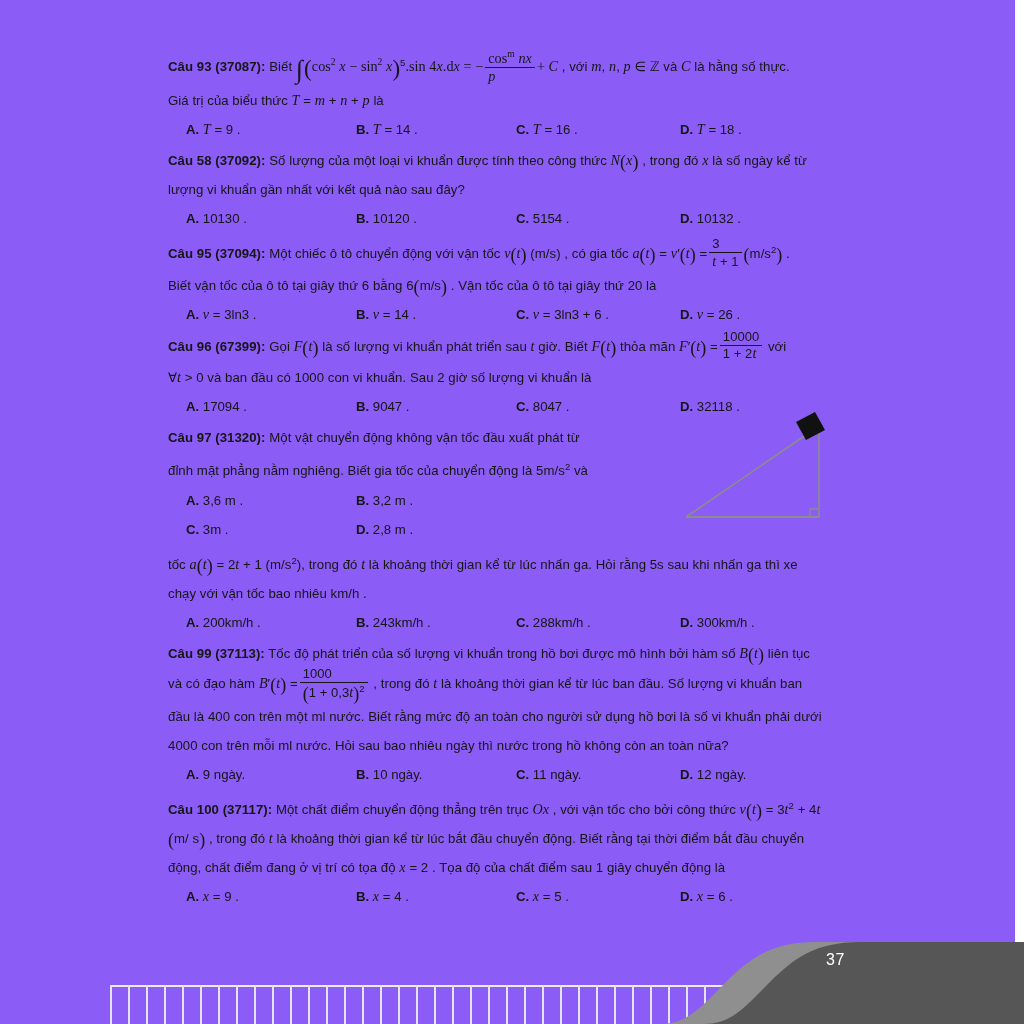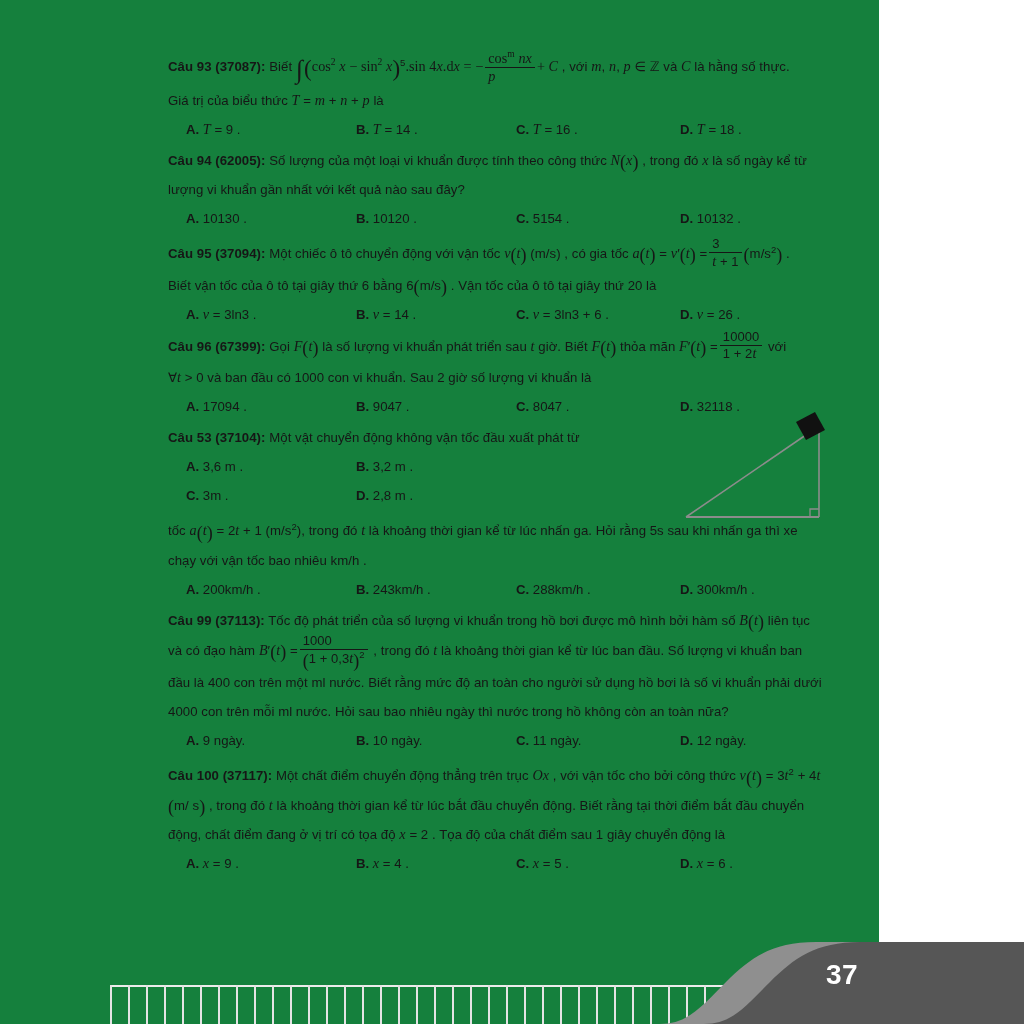--- a/index.html
+++ b/index.html
@@ -11,23 +11,23 @@
     width: 1024px;
     height: 1024px;
     position: relative;
     overflow: hidden;
     font-family: "Liberation Sans", sans-serif;
     color: #161616;
   }
   .page {
     position: absolute;
     left: 0; top: 0;
-    width: 879px;
+    width: 1015px;
     height: 1024px;
-    background: #15803d;
+    background: #8b5cf6;
   }
   .content {
     position: absolute;
     left: 168px;
     top: 48px;
     width: 700px;
   }
   .q-block { margin-bottom: 2px; }
   .line {
     font-size: 13.2px;
@@ -129,25 +129,24 @@
     position: absolute;
     left: 640px;
     top: 920px;
     width: 384px;
     height: 104px;
   }
   .page-number {
     position: absolute;
     left: 826px;
     top: 951px;
-    font-size: 28px;
-    font-weight: bold;
+    font-size: 16px;
+    font-weight: normal;
     color: #ffffff;
     letter-spacing: 0.5px;
-    margin-top: 8px;
   }
 </style>
 </head>
 <body>
 
 <div class="page">
 
   <div class="content">
 
     <div class="q-block">
@@ -163,21 +162,21 @@
       <div class="answers">
         <span class="opt opt-a"><span class="lab">A.</span> <span class="it">T</span> = 9 .</span>
         <span class="opt opt-b"><span class="lab">B.</span> <span class="it">T</span> = 14 .</span>
         <span class="opt opt-c"><span class="lab">C.</span> <span class="it">T</span> = 16 .</span>
         <span class="opt opt-d"><span class="lab">D.</span> <span class="it">T</span> = 18 .</span>
       </div>
     </div>
 
     <div class="q-block">
       <div class="line">
-        <span class="qnum">Câu 94 (62005):</span>
+        <span class="qnum">Câu 58 (37092):</span>
         Số lượng của một loại vi khuẩn được tính theo công thức <span class="it">N</span><span class="medparen">(</span><span class="it">x</span><span class="medparen">)</span> , trong đó <span class="it">x</span> là số ngày kể từ
       </div>
       <div class="line">
         lượng vi khuẩn gần nhất với kết quả nào sau đây?
       </div>
       <div class="answers">
         <span class="opt opt-a"><span class="lab">A.</span> 10130 .</span>
         <span class="opt opt-b"><span class="lab">B.</span> 10120 .</span>
         <span class="opt opt-c"><span class="lab">C.</span> 5154 .</span>
         <span class="opt opt-d"><span class="lab">D.</span> 10132 .</span>
@@ -211,22 +210,25 @@
       <div class="answers">
         <span class="opt opt-a"><span class="lab">A.</span> 17094 .</span>
         <span class="opt opt-b"><span class="lab">B.</span> 9047 .</span>
         <span class="opt opt-c"><span class="lab">C.</span> 8047 .</span>
         <span class="opt opt-d"><span class="lab">D.</span> 32118 .</span>
       </div>
     </div>
 
     <div class="q-block">
       <div class="line">
-        <span class="qnum">Câu 53 (37104):</span>
+        <span class="qnum">Câu 97 (31320):</span>
         Một vật chuyển động không vận tốc đầu xuất phát từ
+      </div>
+      <div class="line">
+        đỉnh mặt phẳng nằm nghiêng. Biết gia tốc của chuyển động là 5m/s<sup class="sm">2</sup> và
       </div>
       <div class="answers two">
         <span class="opt opt-a"><span class="lab">A.</span> 3,6 m .</span>
         <span class="opt opt-b"><span class="lab">B.</span> 3,2 m .</span>
       </div>
       <div class="answers two">
         <span class="opt opt-a"><span class="lab">C.</span> 3m .</span>
         <span class="opt opt-b"><span class="lab">D.</span> 2,8 m .</span>
       </div>
     </div>

